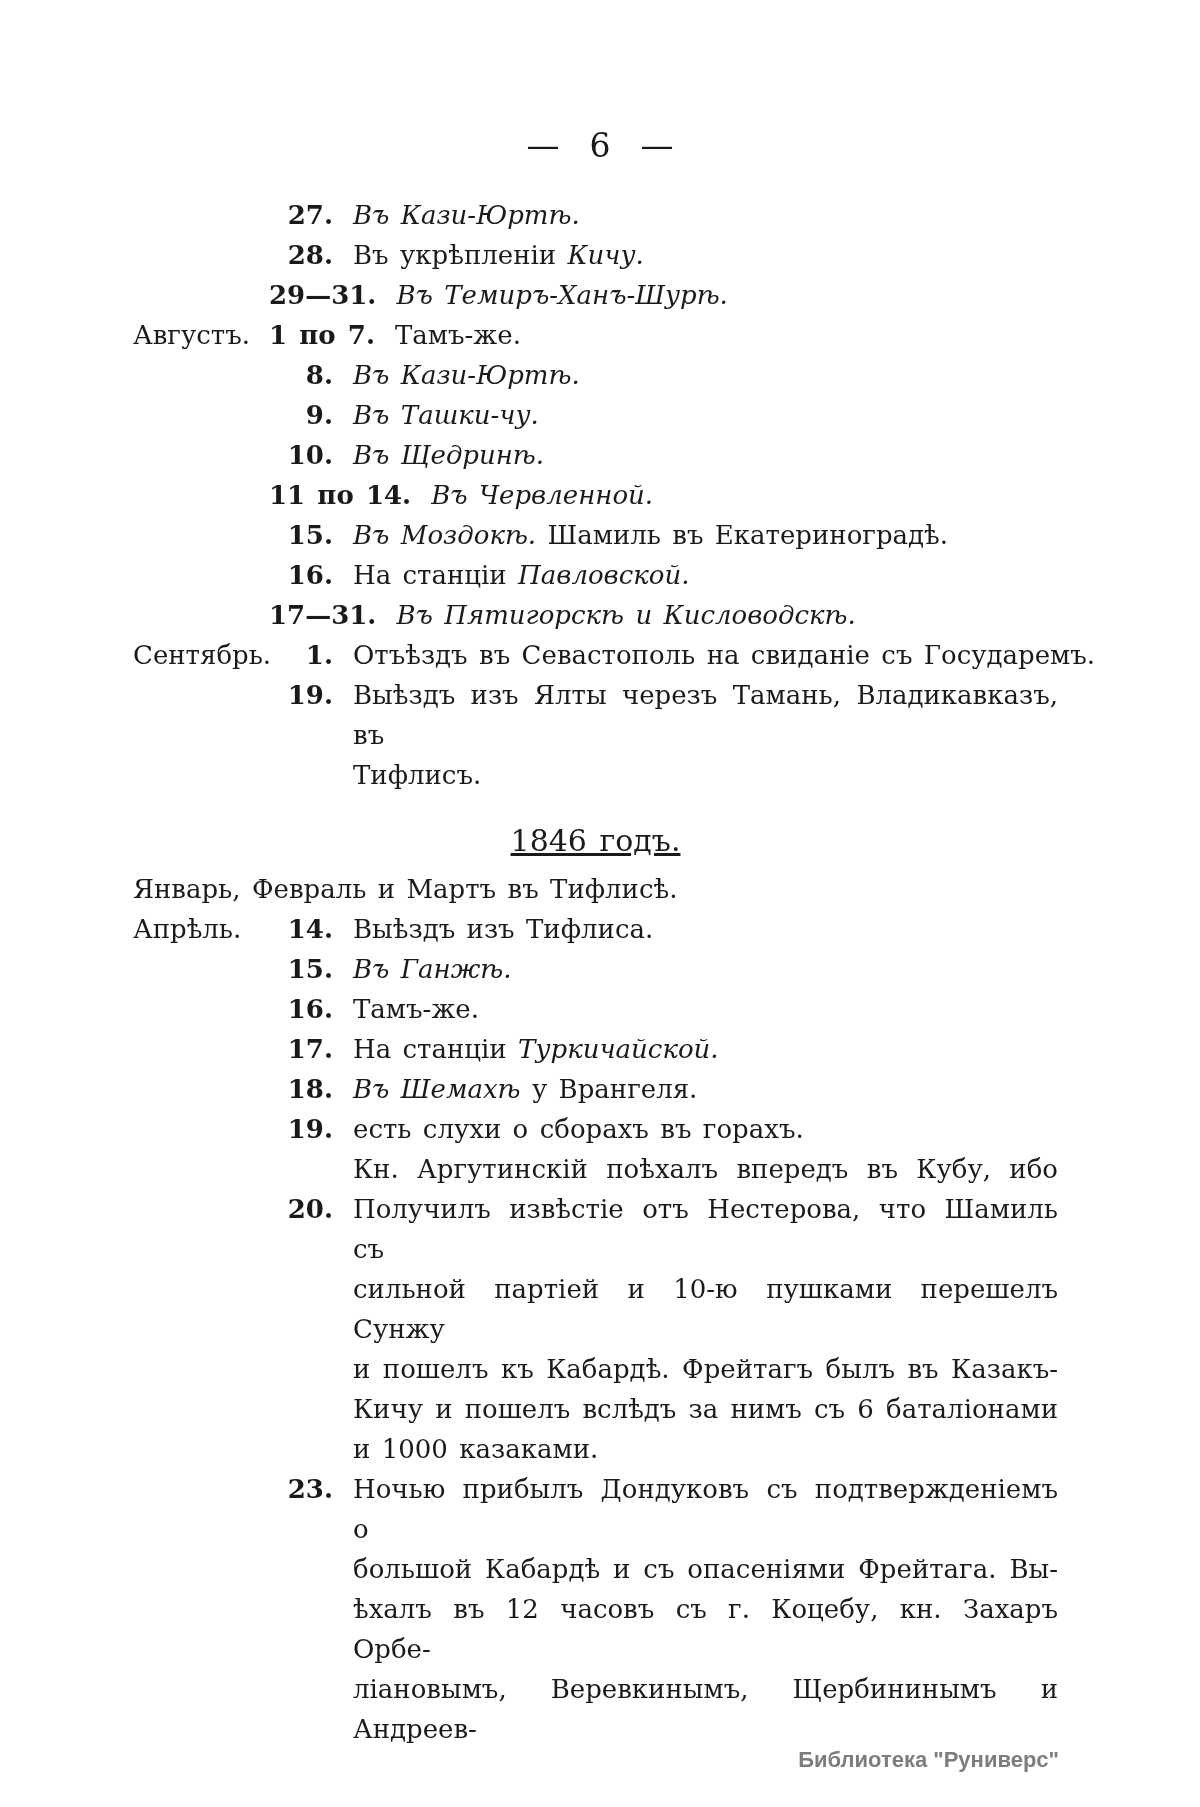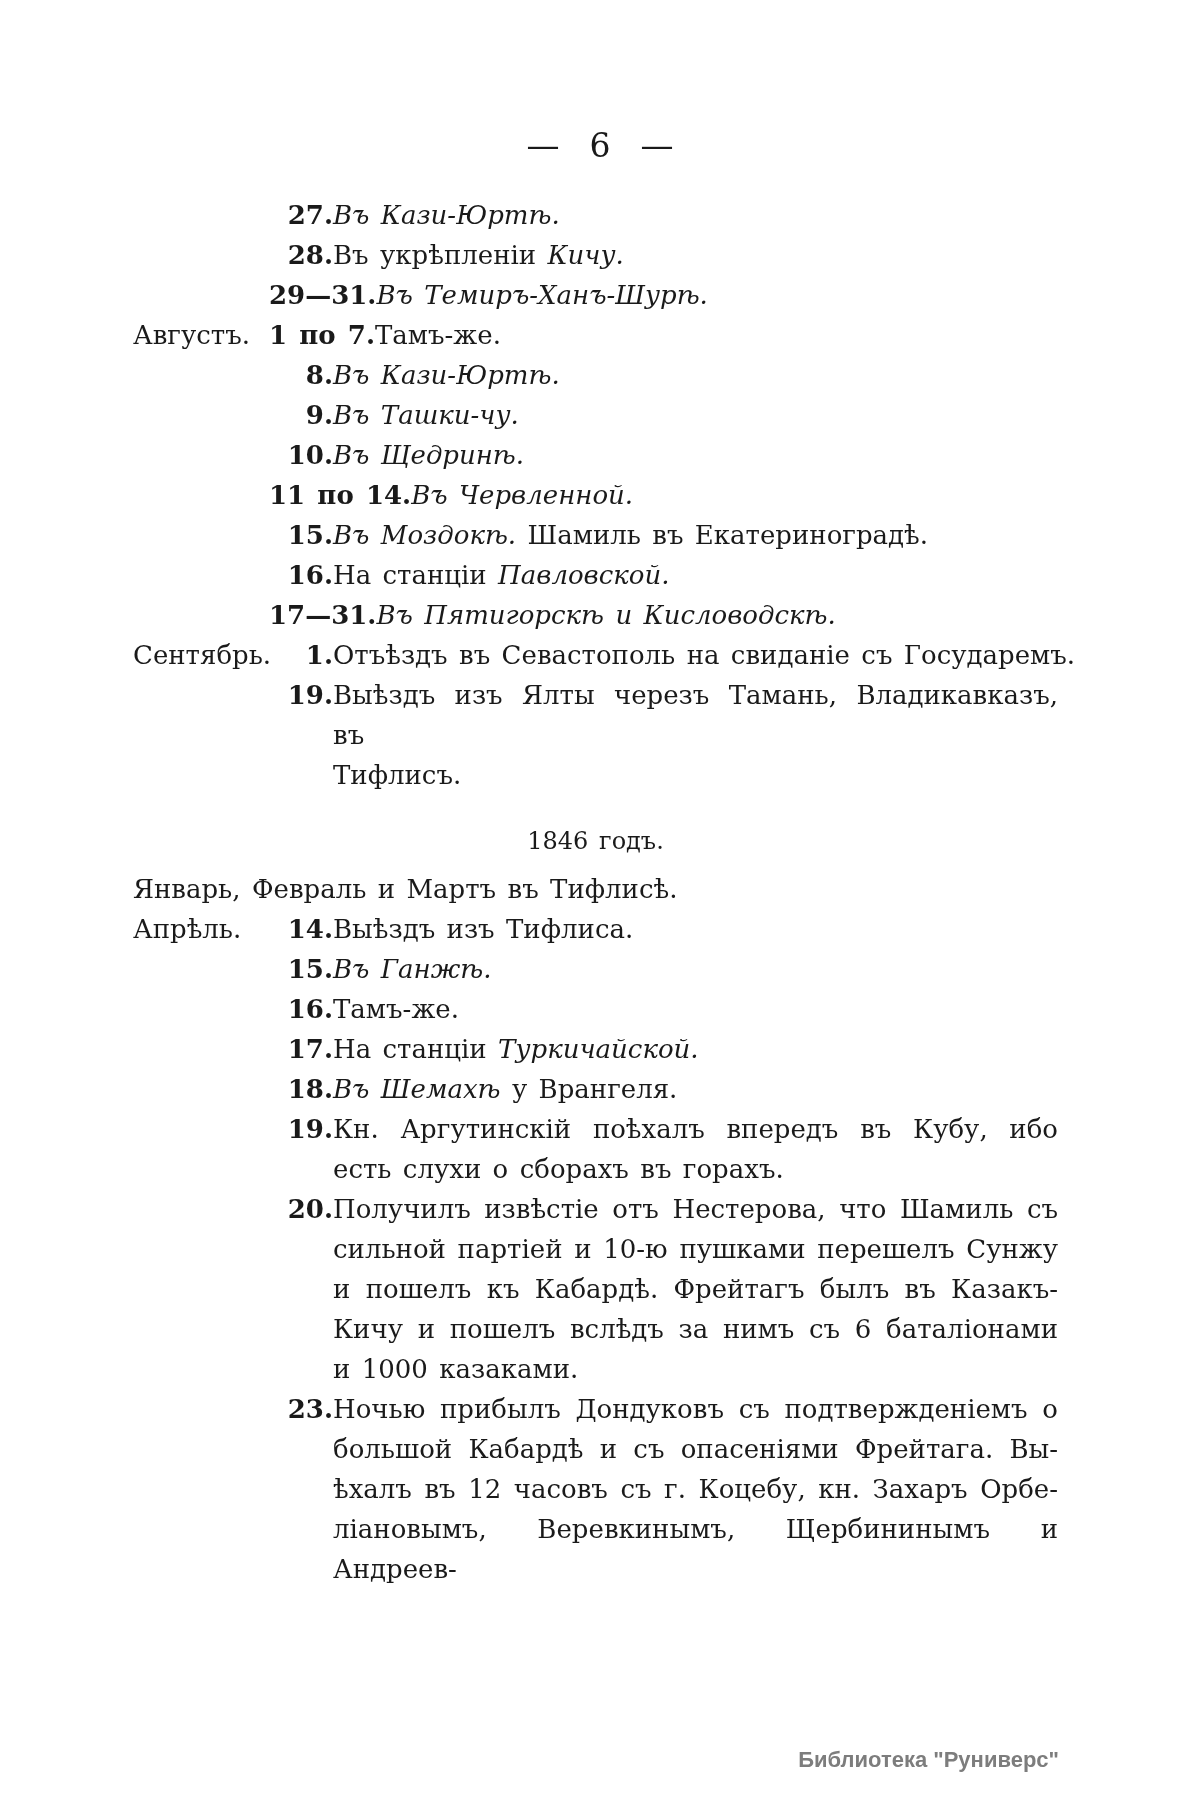--- a/index.html
+++ b/index.html
@@ -18,33 +18,34 @@
   }
   .page-number .dash { letter-spacing: 0; }
   .content {
     position: absolute; left: 133px; top: 195px; width: 925px;
     font-size: 26px; line-height: 40px;
     word-spacing: 0.12em;
   }
   .row { display: flex; align-items: baseline; }
   .month { width: 130px; flex: none; white-space: nowrap; }
   .num { flex: none; min-width: 64px; margin-left: 6px; text-align: right; white-space: nowrap; font-weight: bold; }
-  .text { flex: 1; min-width: 0; }
+  .text { flex: 1; margin-left: 20px; min-width: 0; }
   .text.single { white-space: nowrap; }
   .line { text-align: left; }
   .line.j { text-align: justify; text-align-last: justify; }
   .line.nw { white-space: nowrap; }
   .para { }
   .para .pline.cont { padding-left: 230px; }
   .para .pline.j { text-align: justify; text-align-last: justify; }
   .heading {
     text-align: center;
-    font-size: 24px; line-height: 44px;
+    font-size: 30px; line-height: 44px;
     margin: 24px 0 6px 0;
     font-feature-settings: "onum";
+    text-decoration: underline;
   }
   .it { font-style: italic; }
   .watermark {
     position: absolute; top: 1745px; right: 141px;
     font-family: "Liberation Sans", "DejaVu Sans", sans-serif;
     font-weight: bold; font-size: 22px; line-height: 30px;
     color: #7d7d7d;
   }
 </style>
 </head>
@@ -153,22 +154,22 @@
     </div>
     <div class="row">
       <div class="month"></div>
       <div class="num">18.</div>
       <div class="text single"><span class="it">Въ Шемахѣ</span><span> у Врангеля.</span></div>
     </div>
     <div class="row">
       <div class="month"></div>
       <div class="num">19.</div>
       <div class="text multi">
+        <div class="line">есть слухи о сборахъ въ горахъ.</div>
         <div class="line j">Кн. Аргутинскій поѣхалъ впередъ въ Кубу, ибо</div>
-        <div class="line">есть слухи о сборахъ въ горахъ.</div>
       </div>
     </div>
     <div class="row">
       <div class="month"></div>
       <div class="num">20.</div>
       <div class="text multi">
         <div class="line j">Получилъ извѣстіе отъ Нестерова, что Шамиль съ</div>
         <div class="line j">сильной партіей и 10-ю пушками перешелъ Сунжу</div>
         <div class="line j">и пошелъ къ Кабардѣ. Фрейтагъ былъ въ Казакъ-</div>
         <div class="line j">Кичу и пошелъ вслѣдъ за нимъ съ 6 баталіонами</div>

